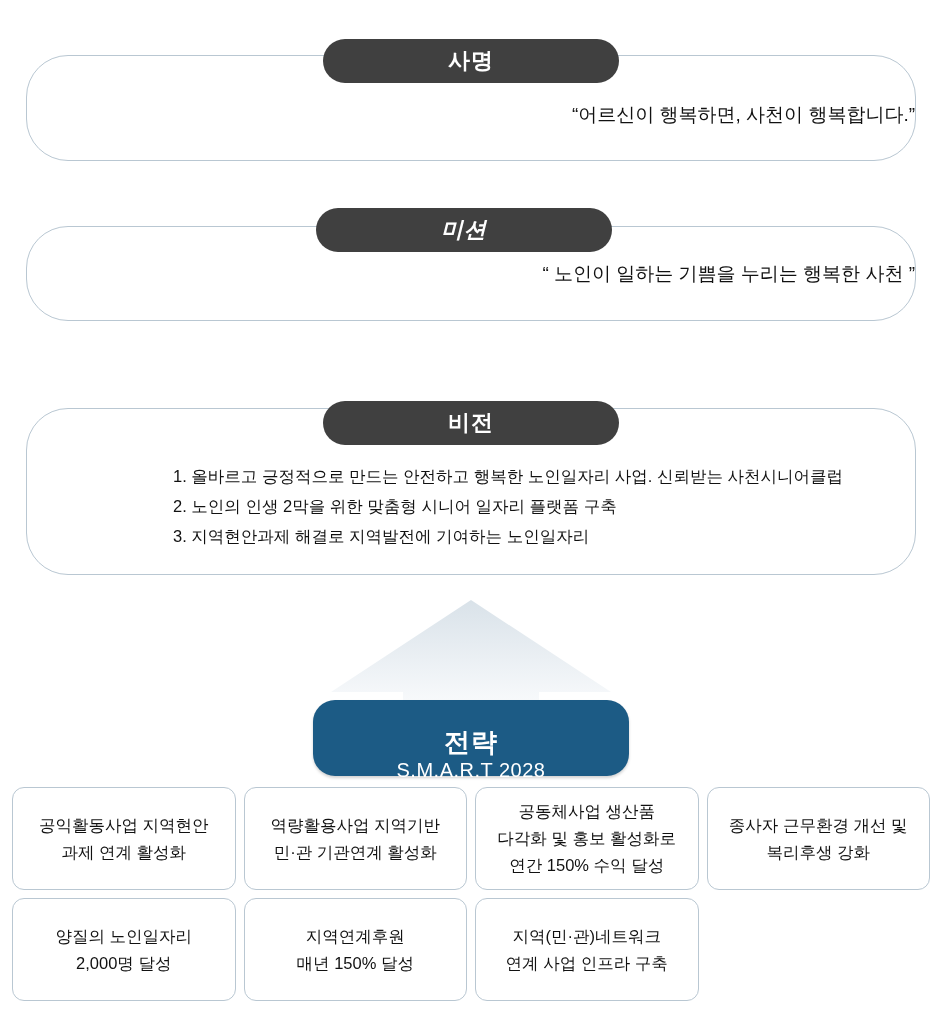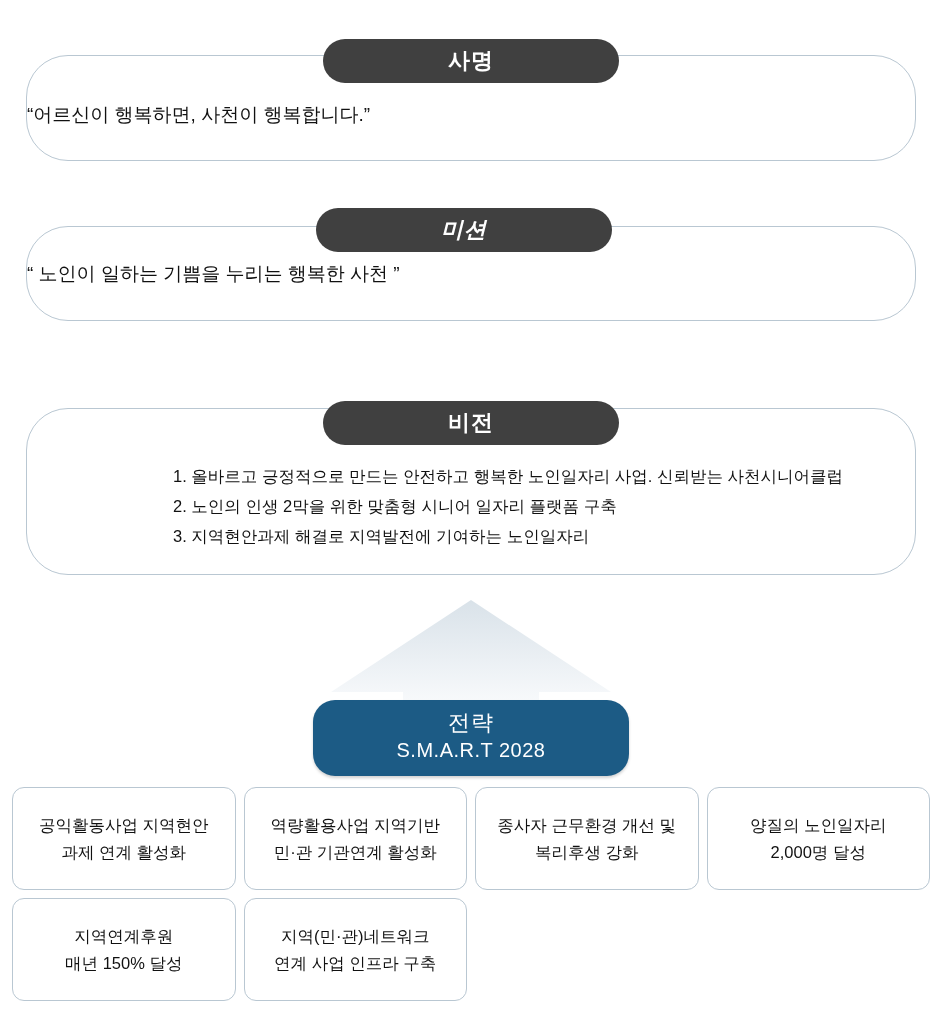--- a/index.html
+++ b/index.html
@@ -36,21 +36,21 @@
     font-weight: bold;
     line-height: 44px;
     height: 44px;
     letter-spacing: 1px;
     z-index: 5;
   }
   .panel-body {
     position: absolute;
     left: 0;
     right: 0;
-    text-align: left;
+    text-align: right;
     font-size: 19px;
     color: #111111;
   }
 
   
   .vision-list {
     position: absolute;
     left: 0;
     right: 0;
     top: 52px;
@@ -82,24 +82,25 @@
     width: 316px;
     height: 76px;
     background: #1c5b85;
     border-radius: 22px;
     color: #ffffff;
     text-align: center;
     padding-top: 9px;
     box-shadow: 0 2px 3px rgba(0,0,0,0.18);
   }
   .strategy-title {
-    font-size: 22px;
-    font-weight: normal;
+    font-size: 26px;
+    font-weight: bold;
     line-height: 27px;
     letter-spacing: 1px;
+    margin-top: 20px;
   }
   .strategy-sub {
     font-size: 20px;
     line-height: 28px;
     letter-spacing: 0.5px;
   }
 
   
   .cards {
     position: absolute;
@@ -167,20 +168,23 @@
   <div class="strategy-pill">
     <div class="strategy-title">전략</div>
     <div class="strategy-sub">S.M.A.R.T 2028</div>
   </div>
 
   <div class="cards">
     <div class="card">공익활동사업 지역현안
 과제 연계 활성화</div>
     <div class="card">역량활용사업 지역기반
 민·관 기관연계 활성화</div>
+    <div class="card">공동체사업 생산품
+다각화 및 홍보 활성화로
+연간 150% 수익 달성</div>
     <div class="card">종사자 근무환경 개선 및
 복리후생 강화</div>
     <div class="card">양질의 노인일자리
 2,000명 달성</div>
     <div class="card">지역연계후원
 매년 150% 달성</div>
     <div class="card">지역(민·관)네트워크
 연계 사업 인프라 구축</div>
   </div>
 

